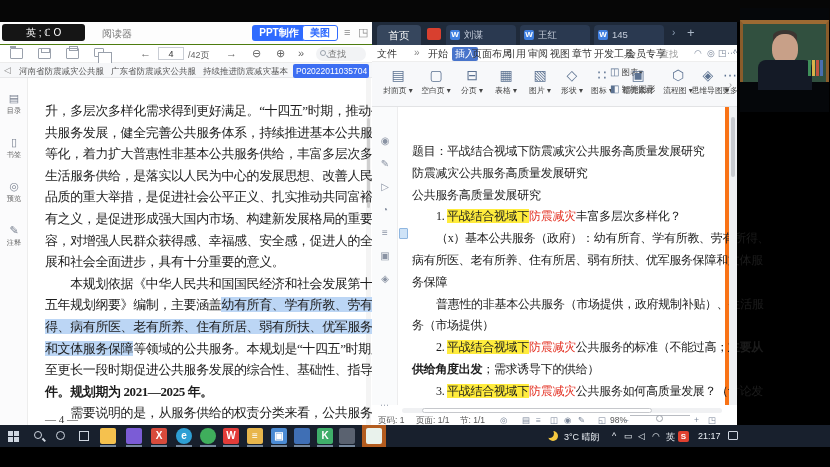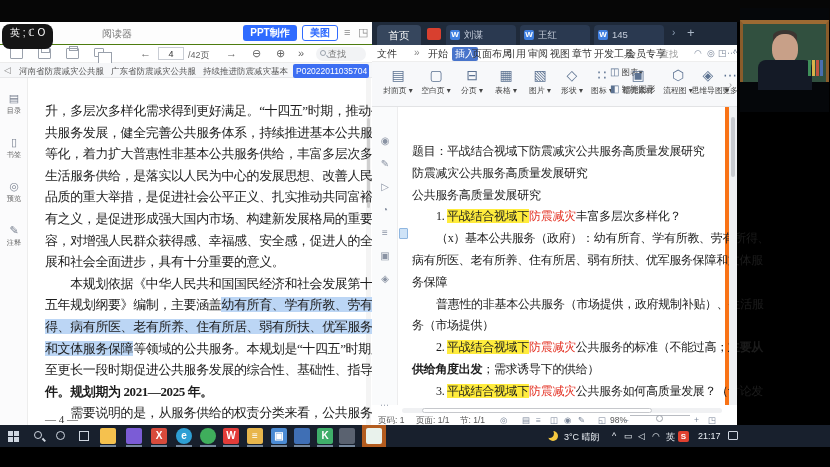--- a/index.html
+++ b/index.html
@@ -5,28 +5,28 @@
   * { margin:0; padding:0; box-sizing:border-box; }
   html,body { background:#000; }
   #screen { position:relative; width:830px; height:467px; background:#000; overflow:hidden;
             font-family:"Liberation Sans", sans-serif; }
   .abs { position:absolute; }
 
   
   #top-bar { left:0; top:0; width:830px; height:22px; background:#060606; }
 
   
-  #ime-pill { left:2px; top:24px; height:25px; padding:0 8px; background:#151515; border-radius:8px;
+  #ime-pill { left:2px; top:24px; height:17px; padding:0 24px; background:#151515; border-radius:3px;
               color:#fff; font-size:10px; line-height:17px; z-index:40; }
 
   
   #pdf-win { left:0; top:22px; width:372px; height:403px; background:#fff; }
   #pdf-titlebar { left:0; top:0; width:372px; height:23px; background:#fdfdfd; border-bottom:1px solid #4d7c0f; }
   #pdf-title { left:102px; top:5px; font-size:10px; color:#777; }
-  #pdf-ppt-btn { left:243px; top:3px; width:54px; height:16px; background:#2f6bff; color:#fff;
+  #pdf-ppt-btn { left:252px; top:3px; width:54px; height:16px; background:#2f6bff; color:#fff;
                  font-size:10px; font-weight:bold; text-align:center; line-height:16px; border-radius:3px; }
   #pdf-meitu-btn { left:302px; top:3px; width:36px; height:16px; background:#fff; border:1px solid #2f6bff;
                    color:#2f6bff; font-size:10px; font-weight:bold; text-align:center; line-height:14px; border-radius:3px; }
   .pdf-tb-glyph { top:4px; font-size:11px; color:#888; }
 
   #pdf-toolbar { left:0; top:23px; width:372px; height:18px; background:#fff; border-bottom:1px solid #ececec; }
   .mini-ic { position:absolute; top:3px; width:13px; height:11px; border:1px solid #9aa1ac; border-radius:1px; }
   .mini-ic.folder::before { content:""; position:absolute; left:-1px; top:-3px; width:6px; height:2px; background:#9aa1ac; }
   .mini-ic.save::before { content:""; position:absolute; left:2px; top:-1px; width:7px; height:4px; border:1px solid #9aa1ac; border-top:none; }
   .mini-ic.print::before { content:""; position:absolute; left:2px; top:-3px; width:7px; height:3px; border:1px solid #9aa1ac; }

